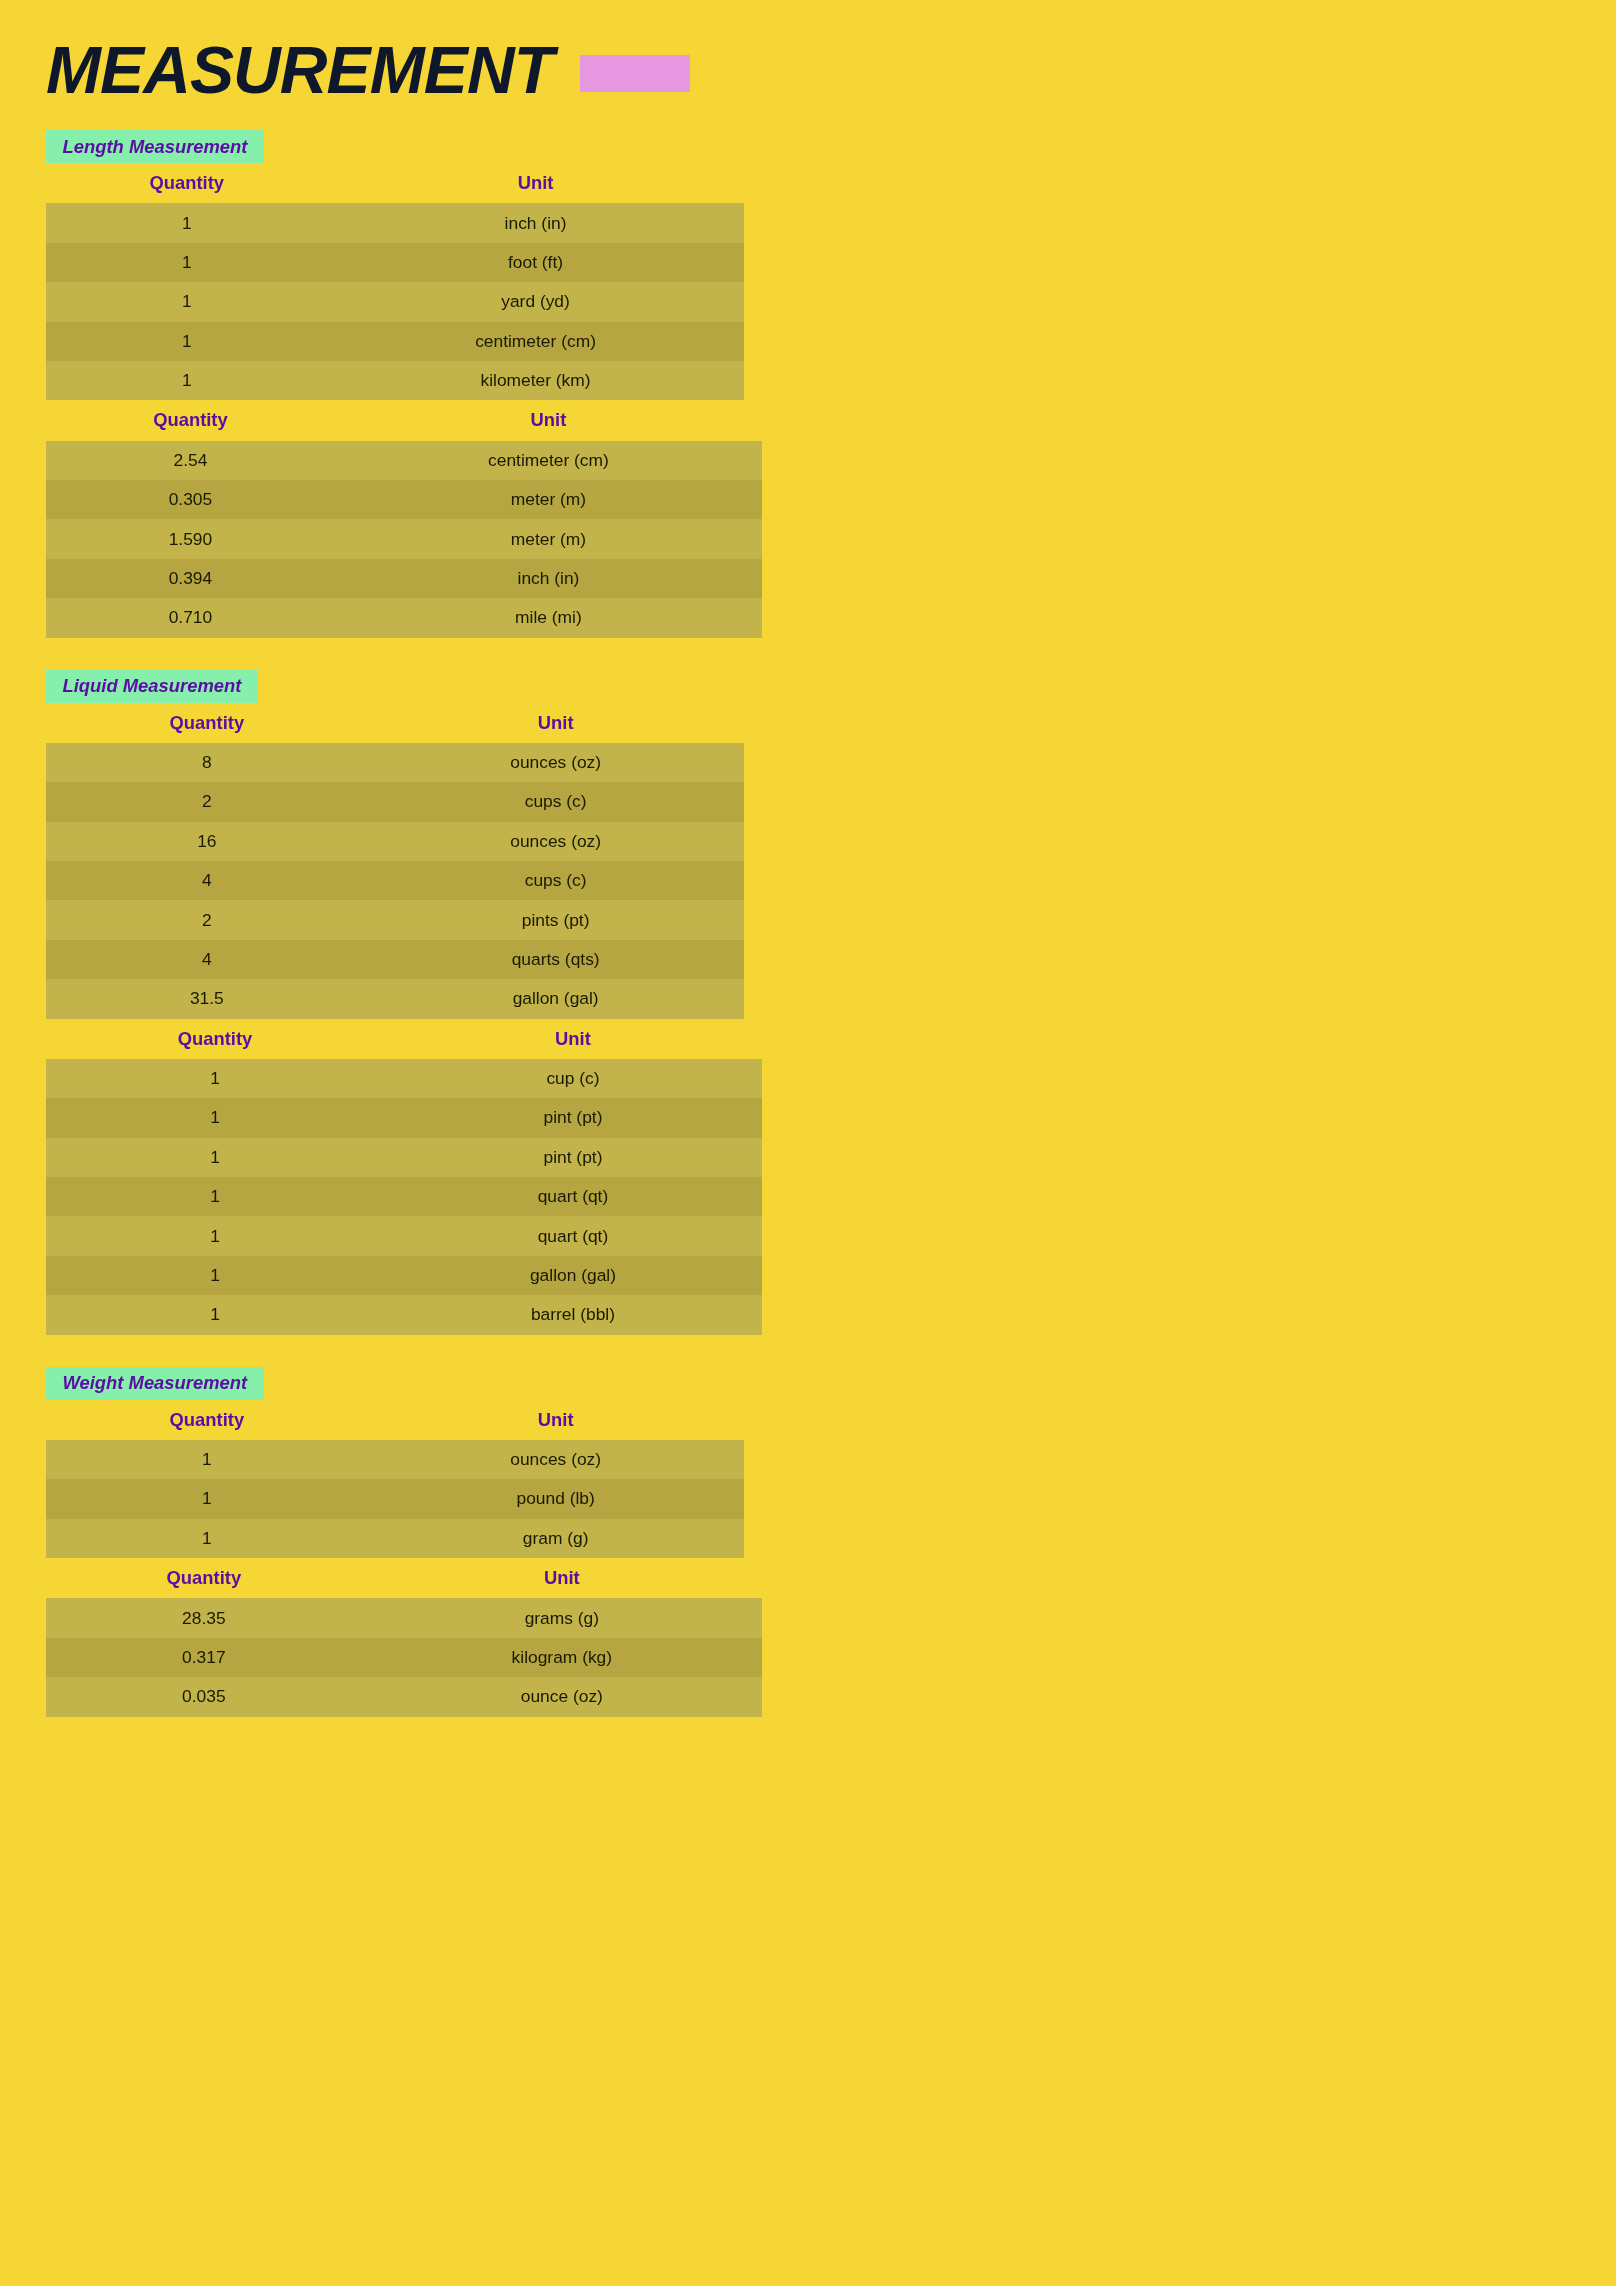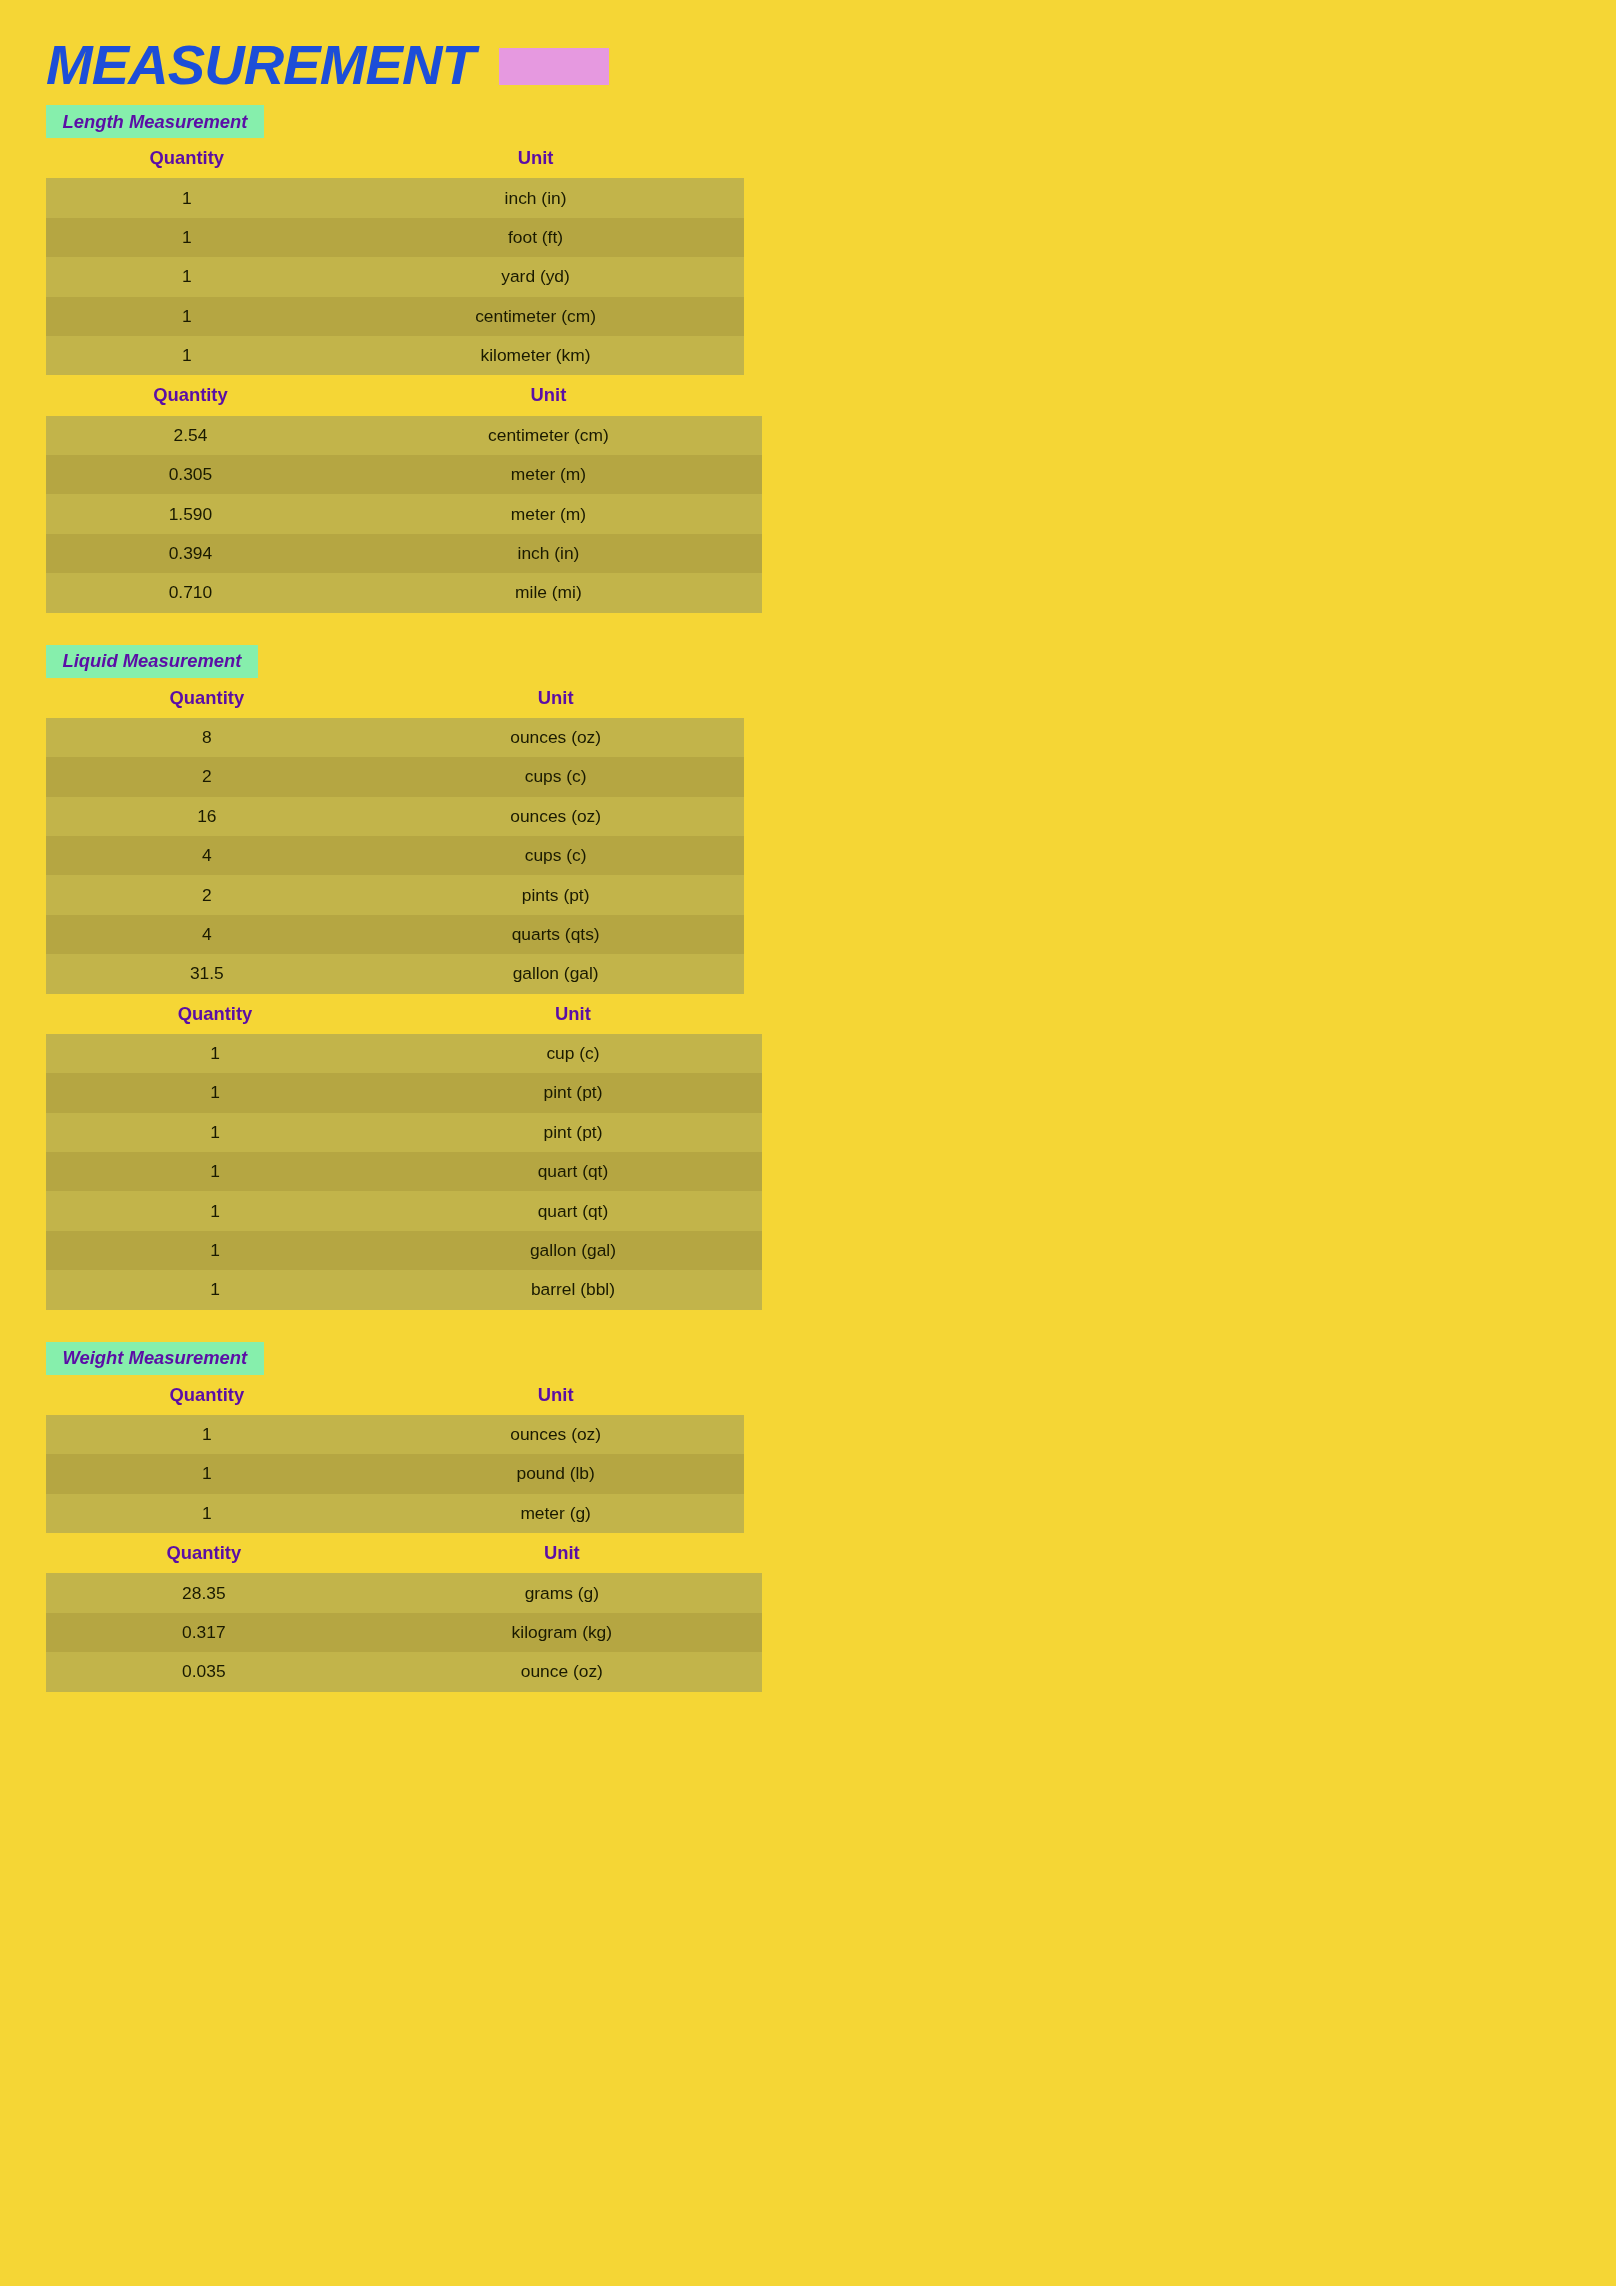--- a/index.html
+++ b/index.html
@@ -6,27 +6,27 @@
 
     body {
       background-color: #F5D635;
       font-family: Arial, Helvetica, sans-serif;
       width: 808px;
       min-height: 1143px;
       padding: 37px 46px 46px 46px;
     }
 
     .title {
-      font-size: 56px;
+      font-size: 66px;
       font-weight: 900;
-      color: #1d4ed8;
+      color: #0f172a;
       line-height: 1.0;
       text-transform: uppercase;
       font-style: italic;
-      margin-bottom: 12px;
+      margin-bottom: 27px;
       position: relative;
       letter-spacing: -0.9px;
     }
 
     .title-accent {
       display: inline-block;
       background-color: #E699E0;
       width: 110px;
       height: 37px;
       vertical-align: middle;
@@ -288,21 +288,21 @@
           <tr>
                 <td>1</td>
                 <td>ounces (oz)</td>
               </tr>
               <tr>
                 <td>1</td>
                 <td>pound (lb)</td>
               </tr>
               <tr>
                 <td>1</td>
-                <td>meter (g)</td>
+                <td>gram (g)</td>
               </tr>
             </tbody>
         </table>
       </div>
       <div class="table-half">
         <table class="right-table">
           <thead>
             <tr>
               <th>Quantity</th>
               <th>Unit</th>

